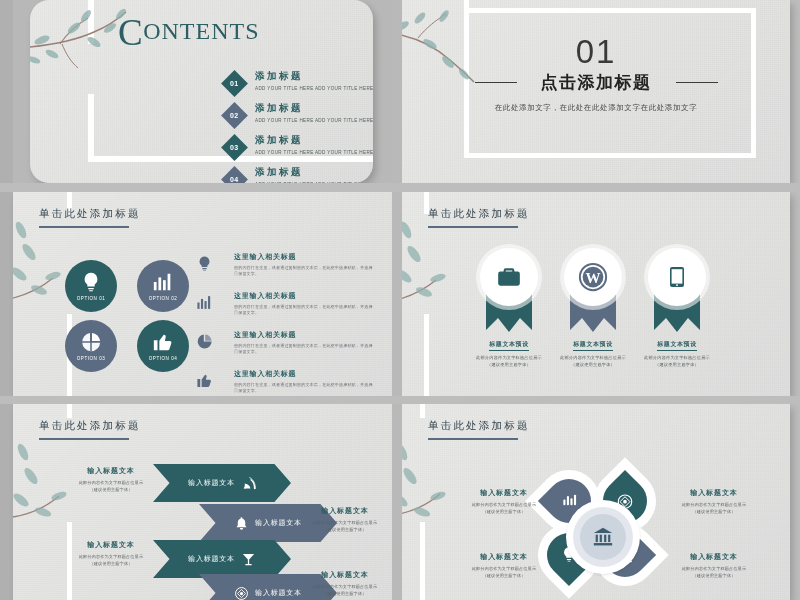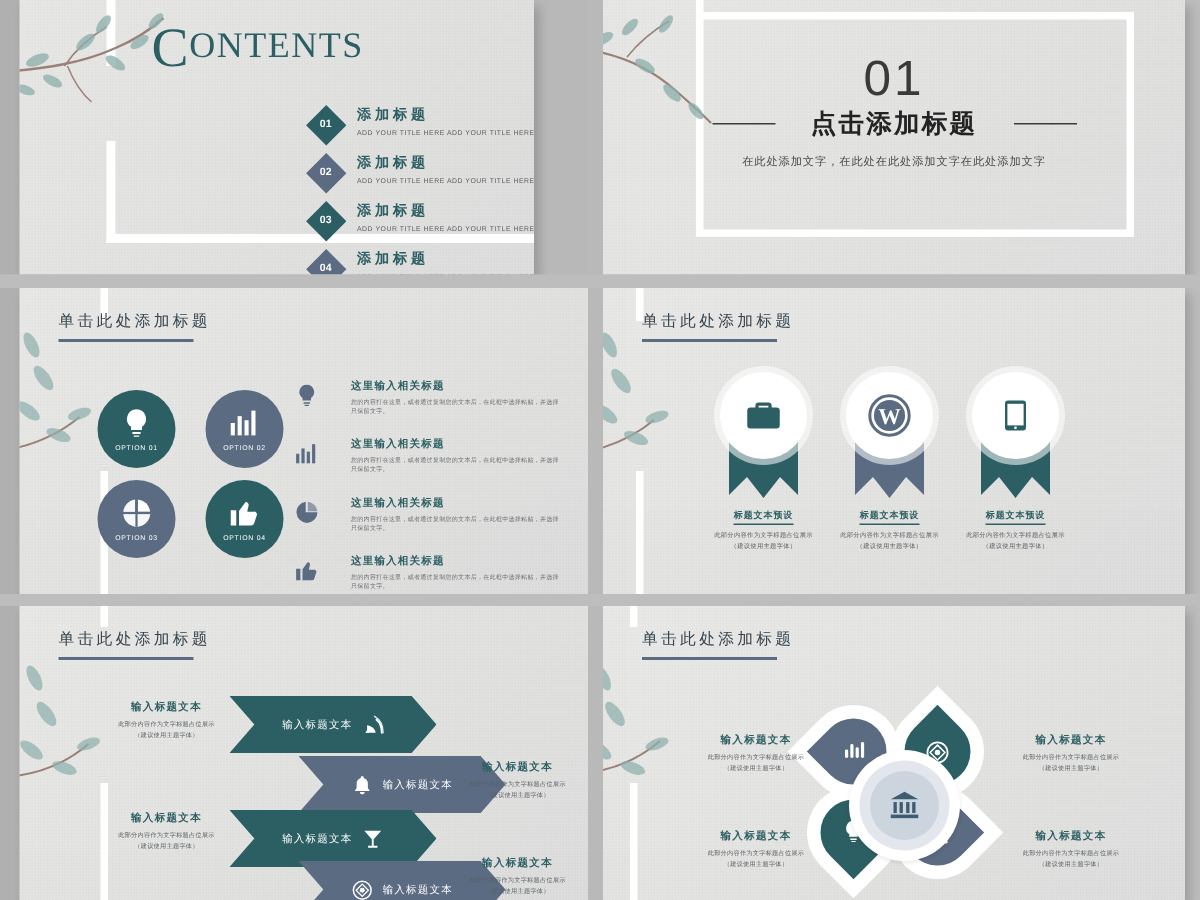--- a/index.html
+++ b/index.html
@@ -19,21 +19,21 @@
 
   
   .slide{
     position:absolute;overflow:hidden;
     background:
       repeating-linear-gradient(0deg,rgba(0,0,0,.012) 0 1px,rgba(255,255,255,.015) 1px 2px),
       repeating-linear-gradient(90deg,rgba(0,0,0,.012) 0 1px,rgba(255,255,255,.015) 1px 2px),
       linear-gradient(135deg,#e9e9e7 0%,#e4e4e2 45%,#dedede 100%);
     box-shadow:3px 4px 7px rgba(0,0,0,.18);
   }
-  .s1{left:13px;top:0px;width:343px;height:183px;}
+  .s1{left:30px;top:0px;width:343px;height:183px;border-radius:19px;}
   .s2{left:402px;top:0px;width:388px;height:183px;}
   .s3{left:13px;top:192px;width:379px;height:204px;}
   .s4{left:402px;top:192px;width:388px;height:204px;}
   .s5{left:13px;top:404px;width:379px;height:196px;}
   .s6{left:402px;top:404px;width:388px;height:196px;}
 
   
   .frame-top{position:absolute;background:#fff;}
   .frame-left{position:absolute;background:#fff;}
 

